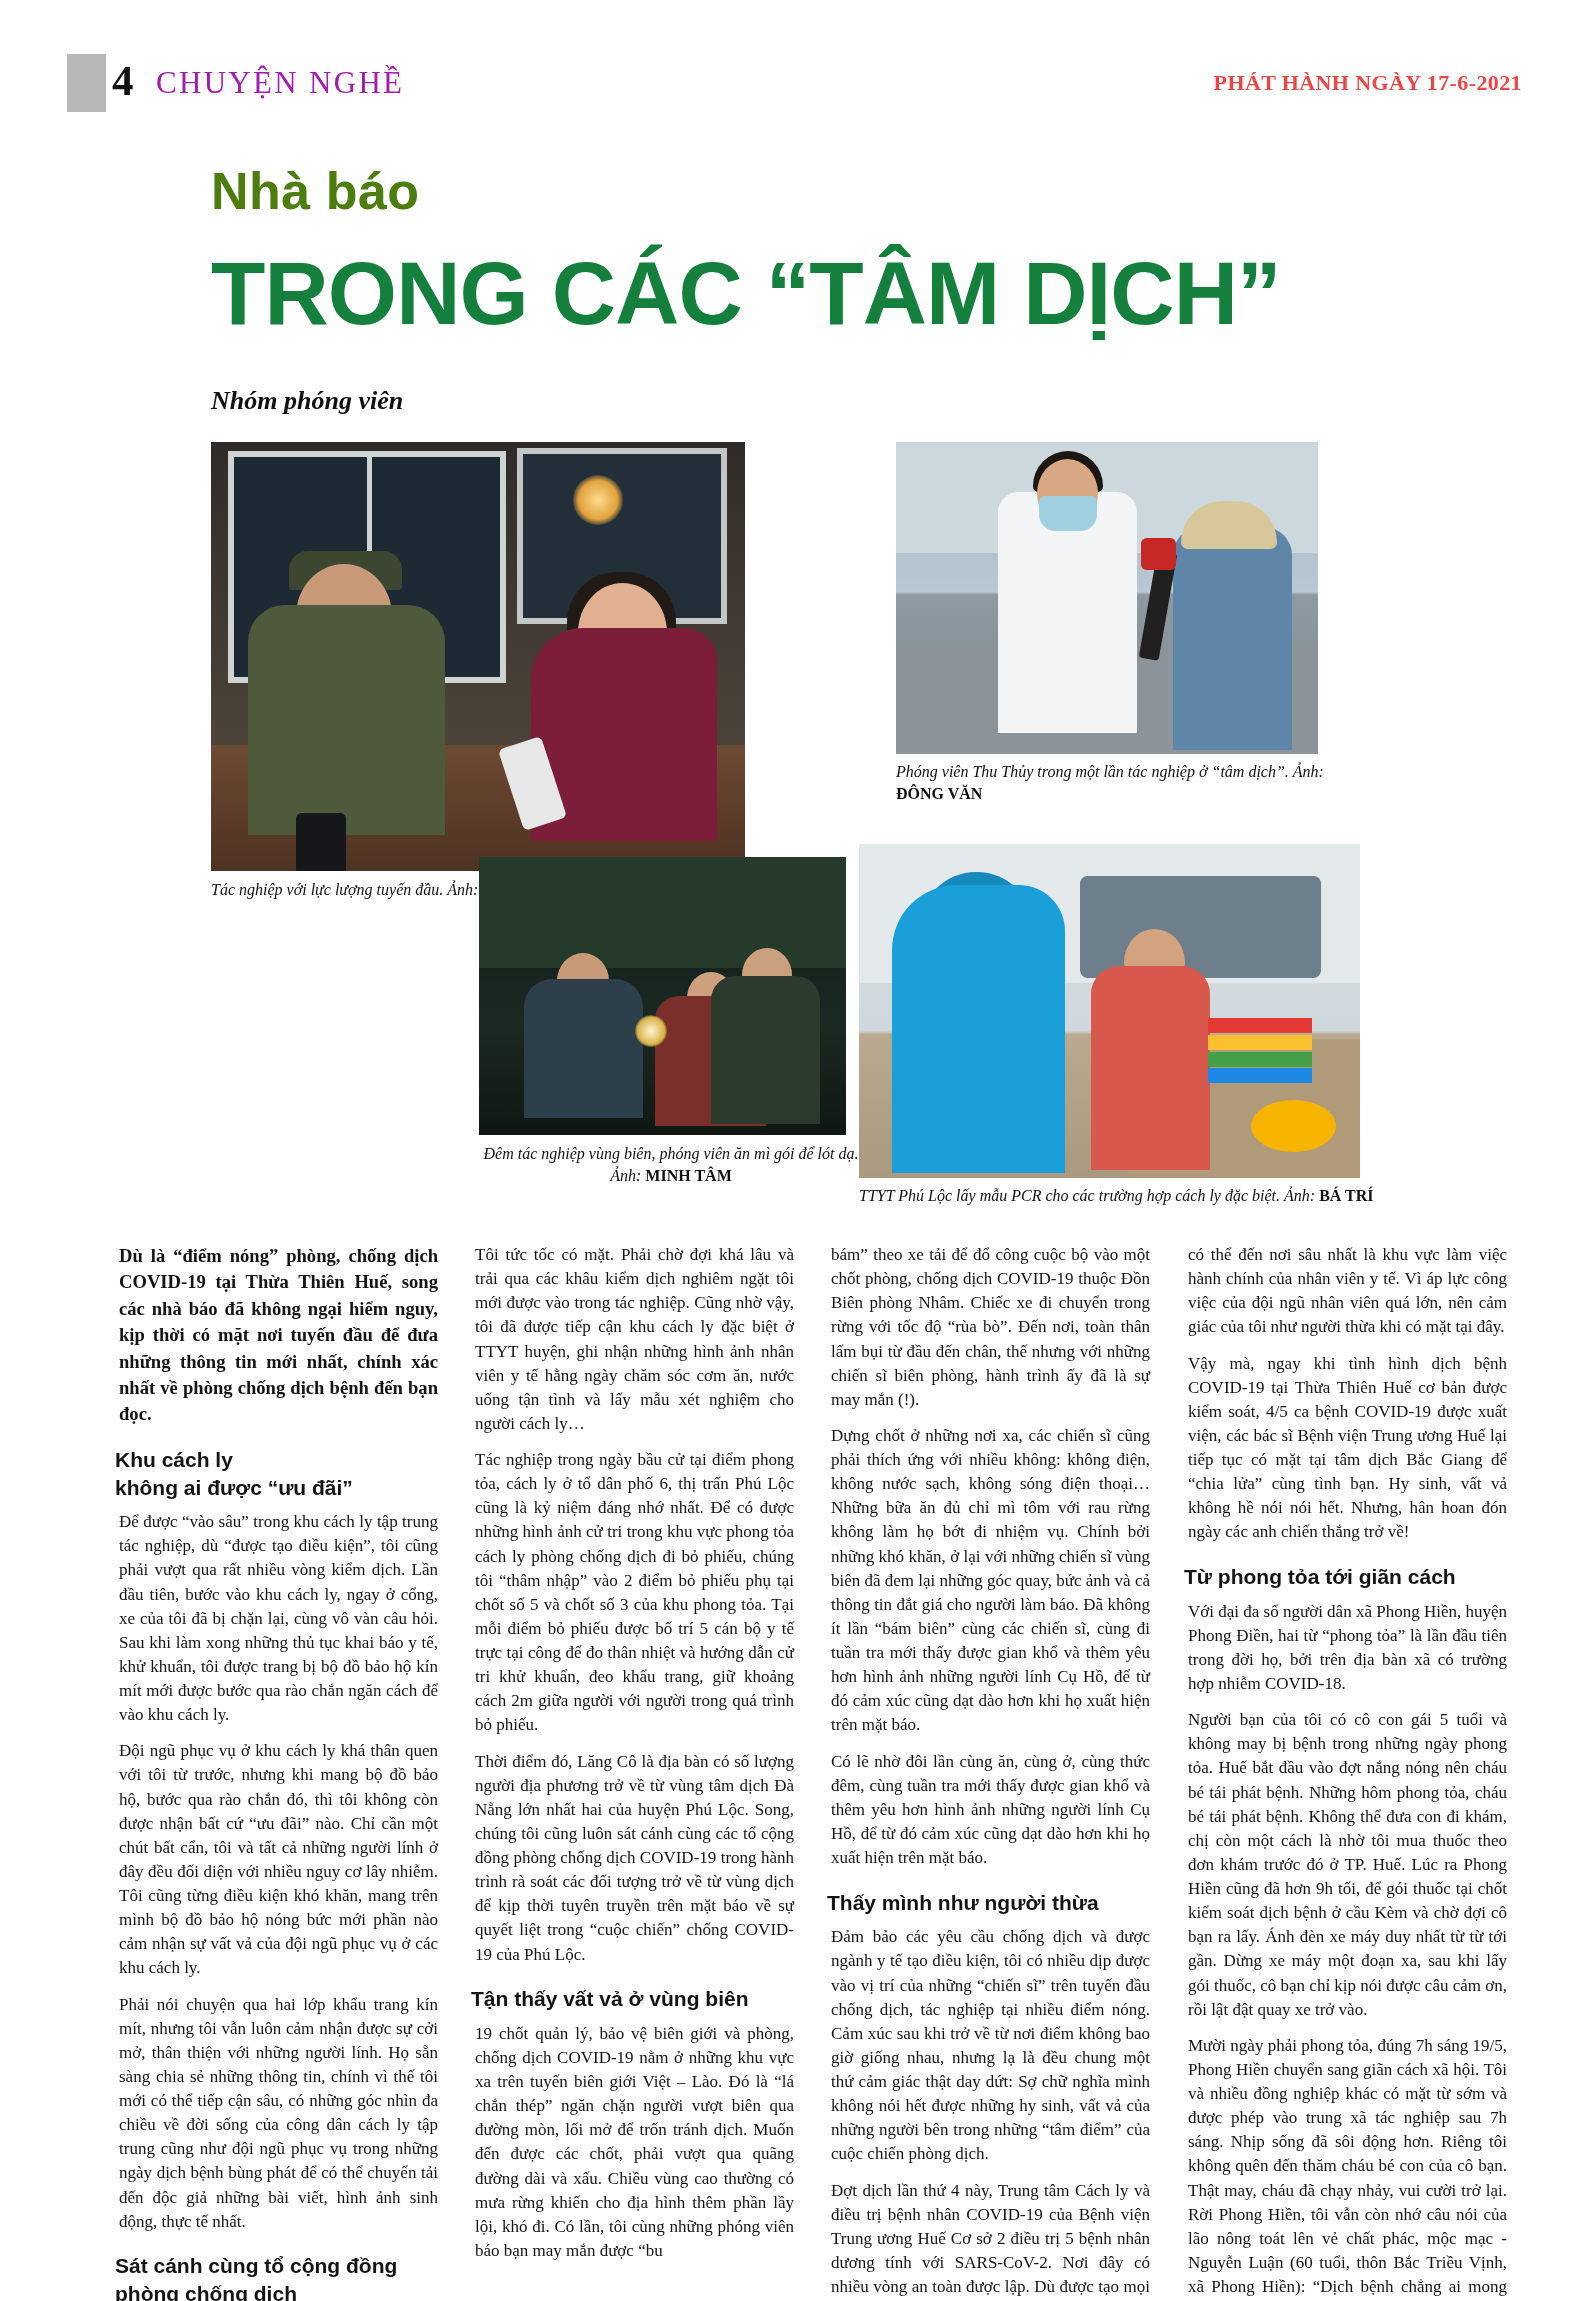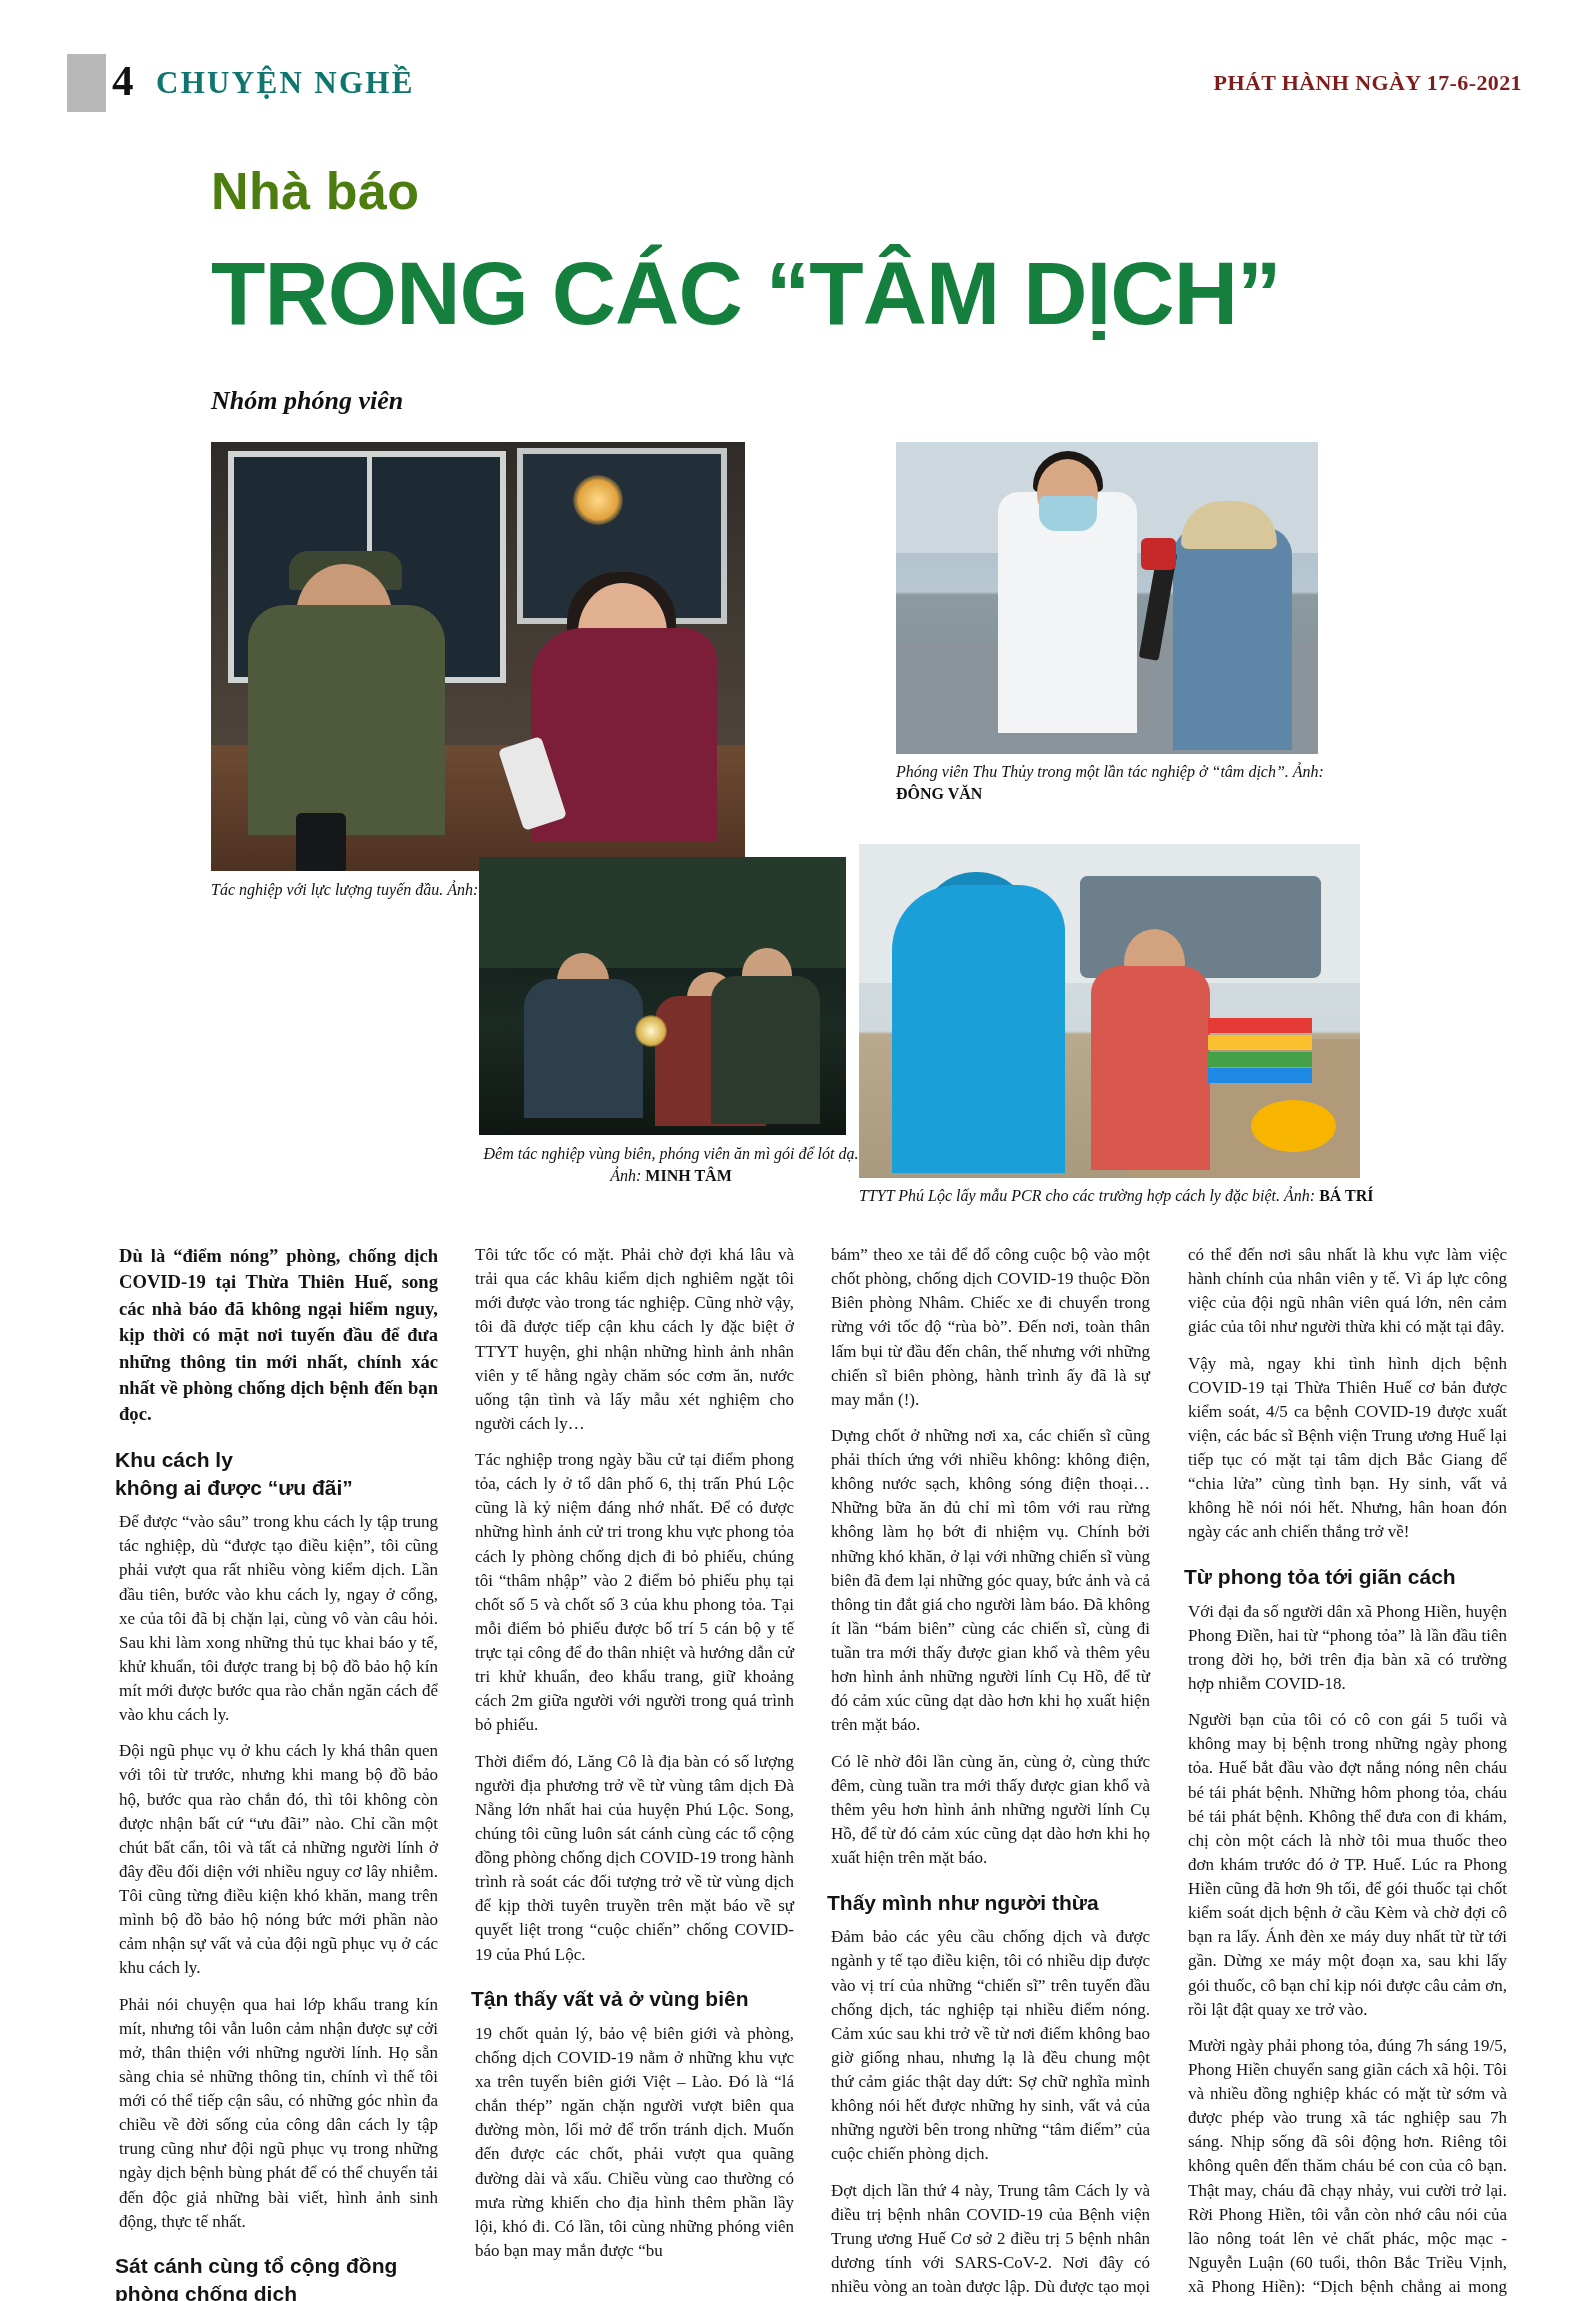--- a/index.html
+++ b/index.html
@@ -44,33 +44,33 @@
     color: #111;
     line-height: 58px;
   }
   .section-name {
     position: absolute;
     left: 89px;
     top: 0;
     font-family: "Liberation Serif", serif;
     font-size: 31px;
     letter-spacing: 2.3px;
-    font-weight: bold;
-    color: #0f766e;
+    font-weight: normal;
+    color: #a21caf;
     line-height: 58px;
   }
   .issue-date {
     position: absolute;
     right: 0;
     top: 0;
     font-family: "Liberation Serif", serif;
     font-size: 22px;
     font-weight: bold;
     letter-spacing: 0.4px;
-    color: #7f1d1d;
+    color: #ef4444;
     line-height: 58px;
   }
 
   
   .kicker {
     position: absolute;
     left: 211px;
     top: 165px;
     font-family: "Liberation Sans", sans-serif;
     font-size: 52px;

